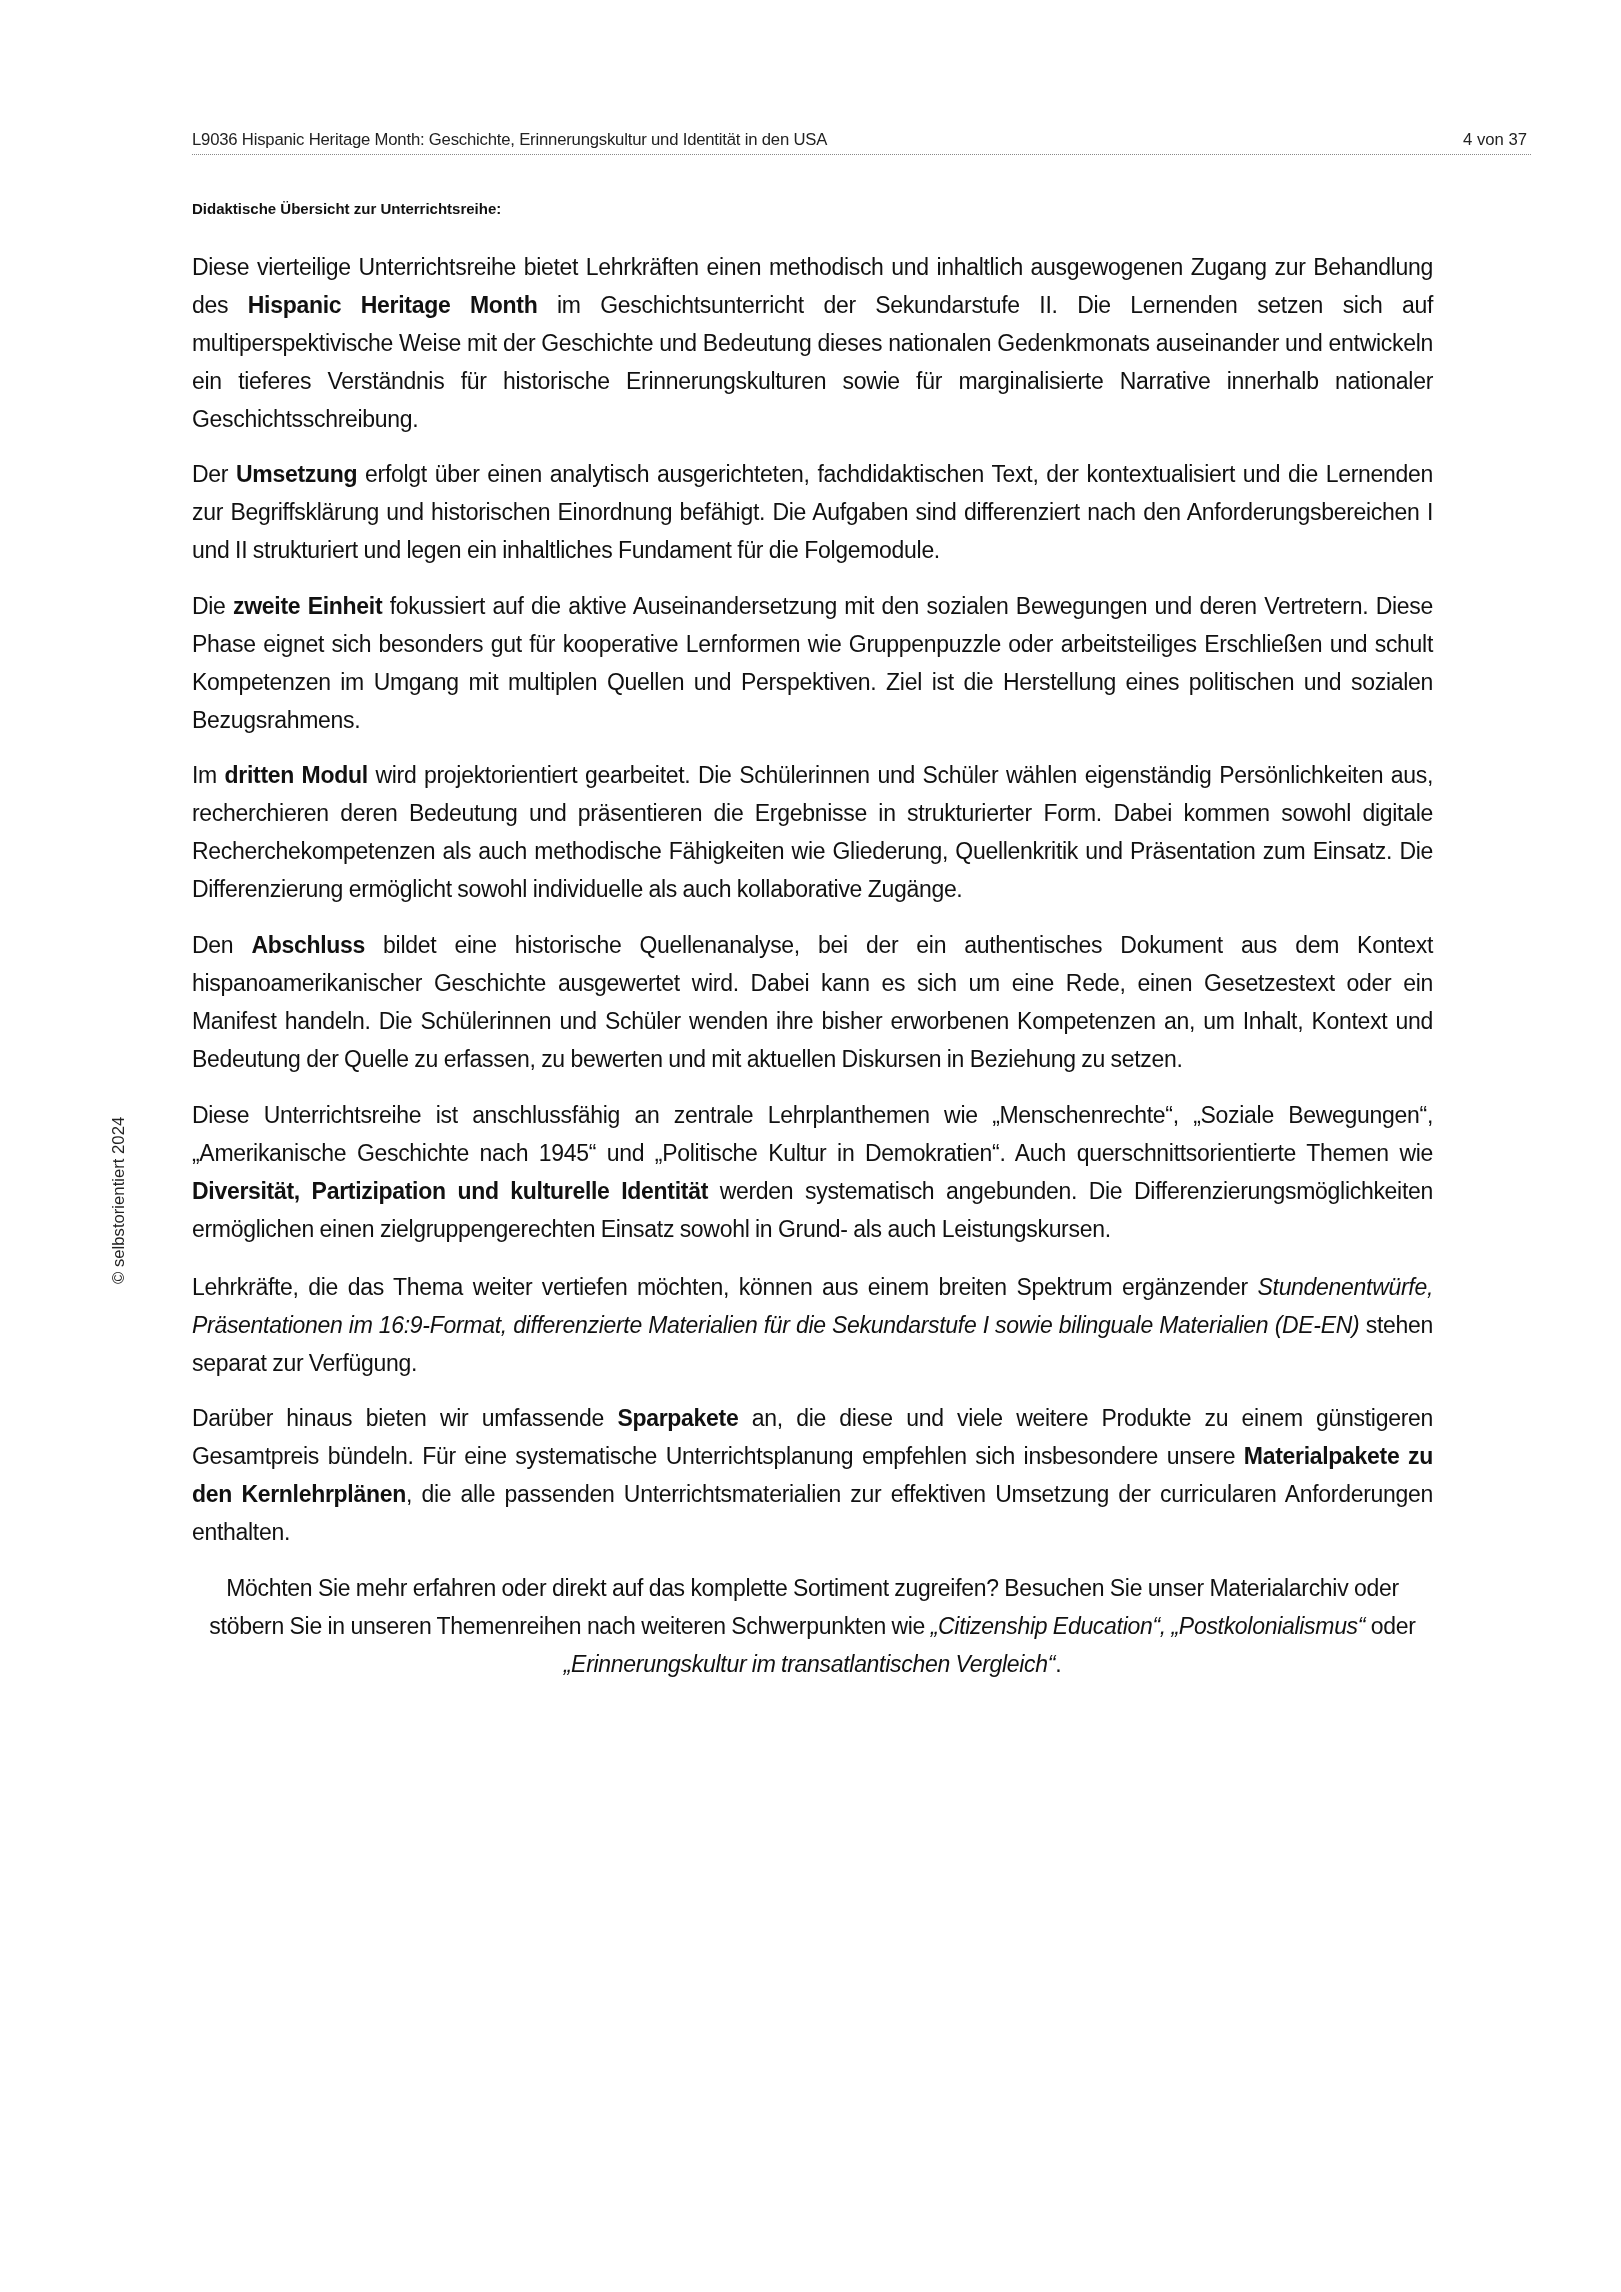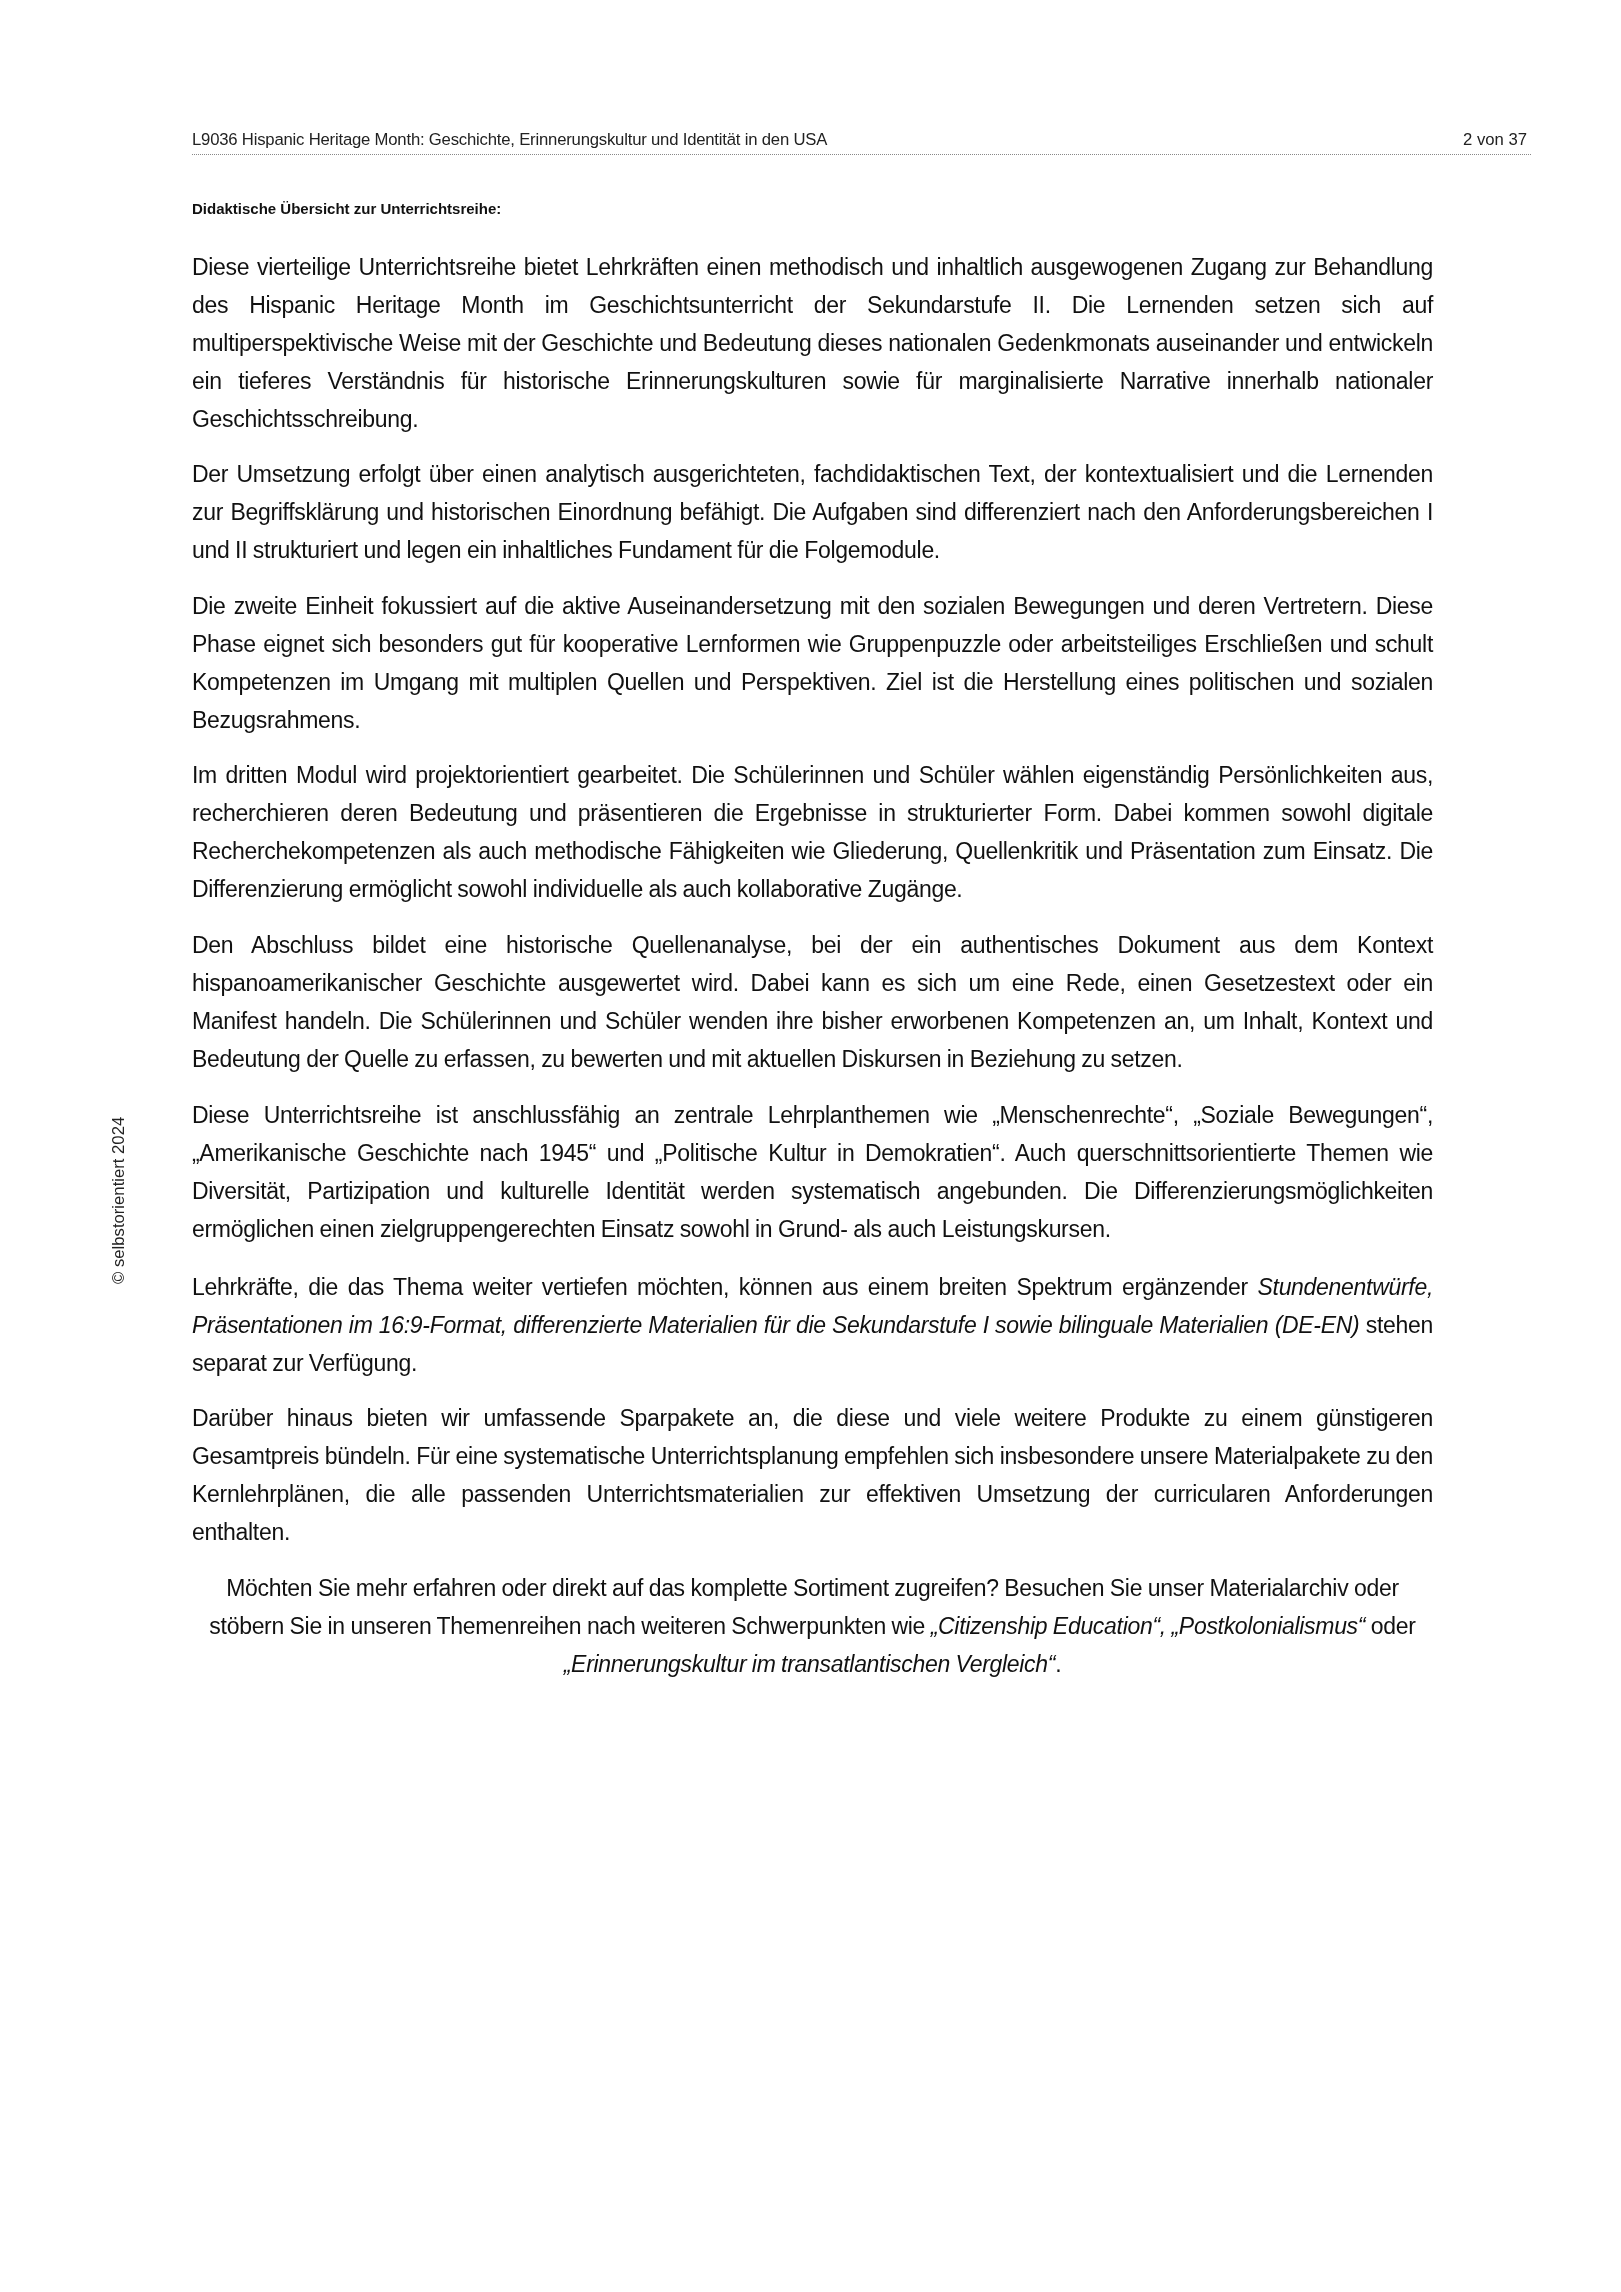--- a/index.html
+++ b/index.html
@@ -60,33 +60,33 @@
       font-weight: bold;
       margin: 0 0 20.6px 0;
       line-height: 37px;
     }
     .content p {
       margin: 0 0 17.6px 0;
       text-align: justify;
       letter-spacing: -0.3px;
       word-spacing: -0.5px;
     }
-    b { font-weight: normal; }
+    b { font-weight: bold; }
     i { font-style: italic; }
     .force-justify {
       display: flex;
       justify-content: space-between;
     }
   </style>
 </head>
 <body>
 
 <div class="page-header">
   <span class="header-title">L9036 Hispanic Heritage Month: Geschichte, Erinnerungskultur und Identität in den USA</span>
-  <span class="header-page">2 von 37</span>
+  <span class="header-page">4 von 37</span>
 </div>
 
 <div class="side-copyright">© selbstorientiert 2024</div>
 
 <div class="content">
   <h2>Didaktische Übersicht zur Unterrichtsreihe:</h2>
 
   <p><span>Diese vierteilige Unterrichtsreihe bietet Lehrkräften einen methodisch und inhaltlich ausgewogenen Zugang zur Behandlung des </span><b>Hispanic Heritage Month</b><span> im Geschichtsunterricht der Sekundarstufe II. Die Lernenden setzen sich auf multiperspektivische Weise mit der Geschichte und Bedeutung dieses nationalen Gedenkmonats auseinander und entwickeln ein tieferes Verständnis für historische Erinnerungskulturen sowie für marginalisierte Narrative innerhalb nationaler Geschichtsschreibung.</span></p>
 
   <p><span>Der </span><b>Umsetzung</b><span> erfolgt über einen analytisch ausgerichteten, fachdidaktischen Text, der kontextualisiert und die Lernenden zur Begriffsklärung und historischen Einordnung befähigt. Die Aufgaben sind differenziert nach den Anforderungsbereichen I und II strukturiert und legen ein inhaltliches Fundament für die Folgemodule.</span></p>

